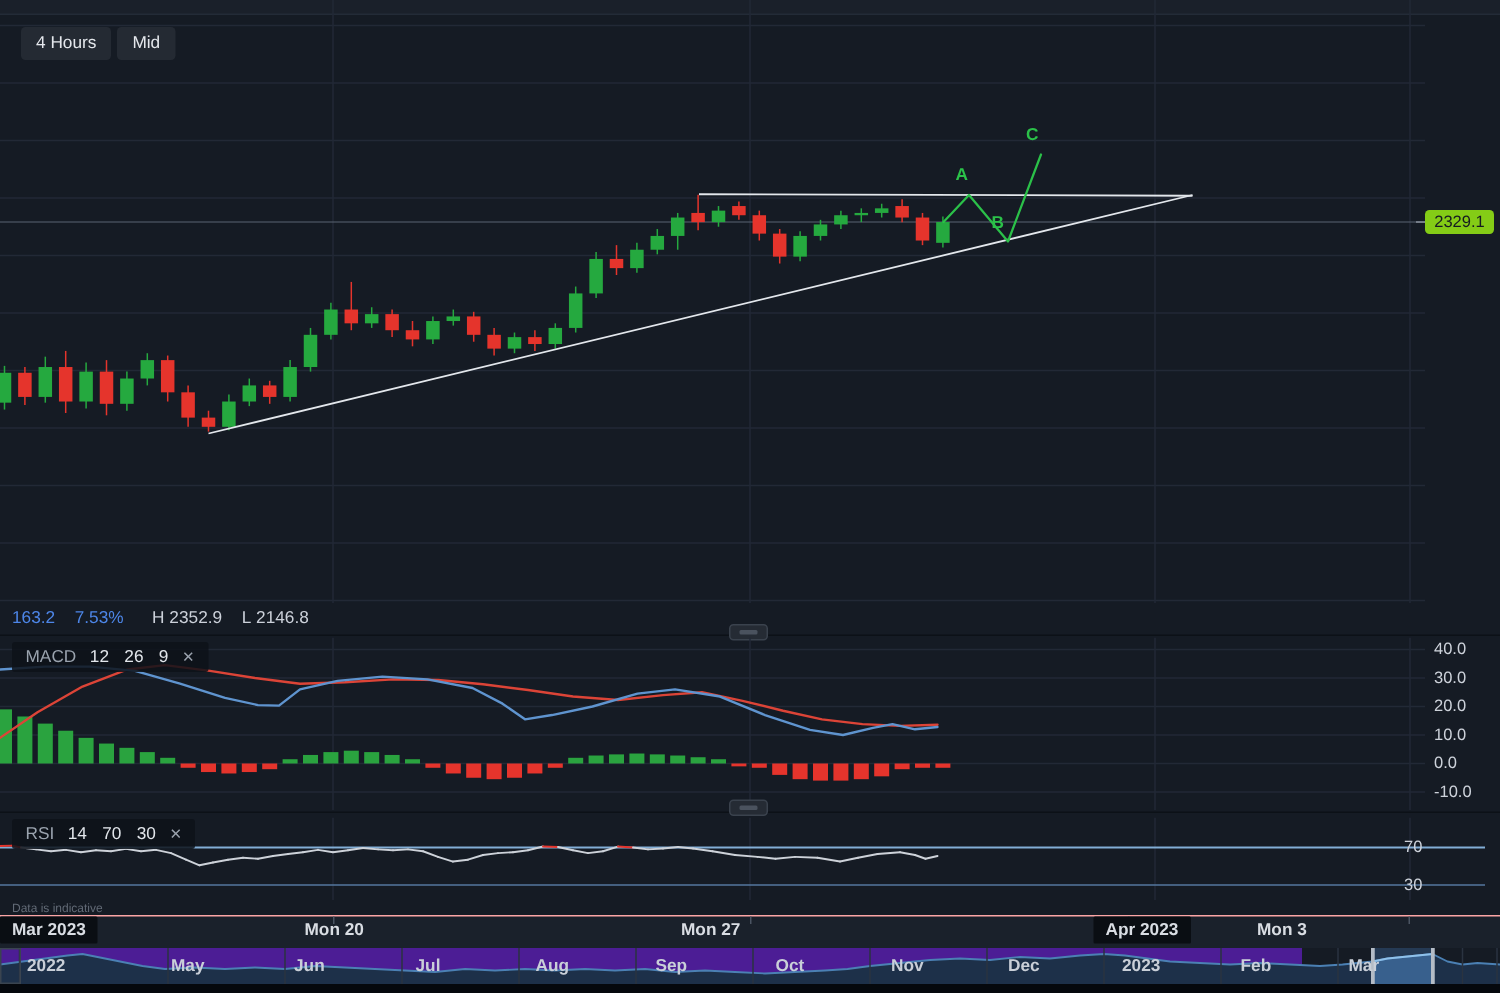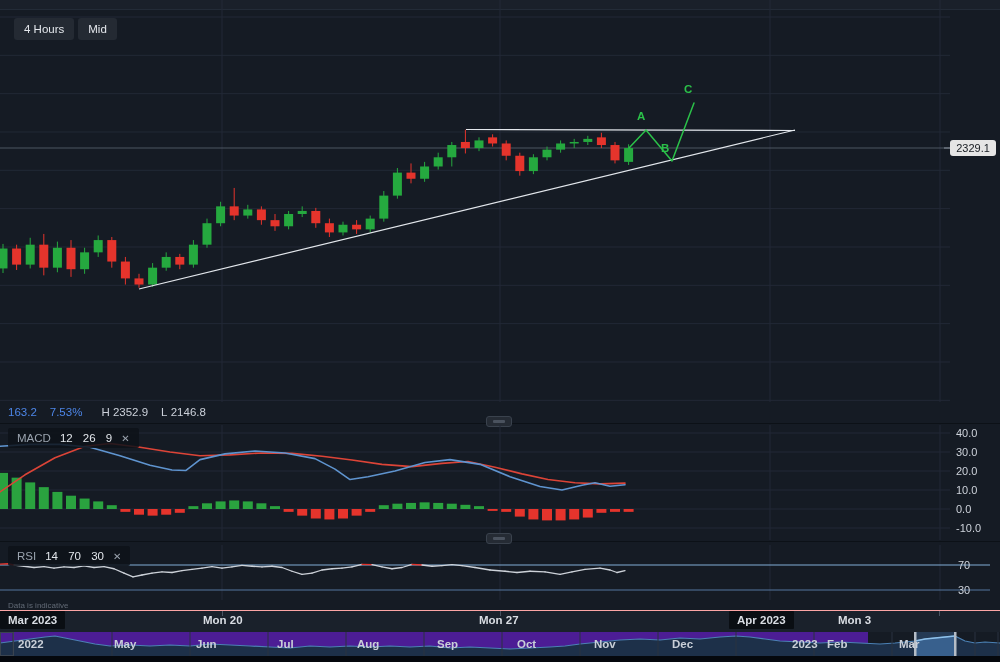--- a/index.html
+++ b/index.html
@@ -5,21 +5,21 @@
   html,body{margin:0;padding:0;background:#0c1117;}
   *{box-sizing:border-box;}
   #app{position:relative;width:1000px;height:662px;background:#151b24;overflow:hidden;
        font-family:"Liberation Sans",sans-serif;color:#cfd3db;}
   .abs{position:absolute;}
   #topband{left:0;top:0;width:1000px;height:10px;background:#1a202a;border-bottom:1px solid #232b37;}
   #toolbar{left:14px;top:18px;display:flex;gap:4px;}
   .tbtn{background:#242a33;color:#e4e7ec;font-size:11.5px;padding:5px 10px;border-radius:3px;cursor:default;}
   svg{display:block;}
   .axis-lbl{position:absolute;left:956px;font-size:11px;color:#cdd2da;}
-  #price-badge{left:950px;width:46px;height:16px;background:#e5e5e5;color:#161b21;
+  #price-badge{left:950px;width:46px;height:16px;background:#84cc16;color:#161b21;
       font-size:11px;border-radius:3px;display:flex;align-items:center;justify-content:center;}
   #infobar{left:8px;top:404px;height:16px;display:flex;align-items:center;font-size:11.5px;gap:13px;}
   #infobar .blue{color:#4d86e8;}
   #infobar .wh{color:#ccd1da;}
   #infobar .dt{color:#7d8590;}
   .sep{left:0;width:1000px;height:1px;background:#0c1117;}
   .drag-handle{left:486px;width:26px;height:11px;background:#252b34;border:1px solid #3a424d;
       border-radius:3px;display:flex;align-items:center;justify-content:center;}
   .drag-handle i{display:block;width:12px;height:3px;background:#4a525e;border-radius:1px;}
   .ind-label{position:absolute;left:8px;display:inline-flex;align-items:center;gap:9px;
@@ -341,40 +341,40 @@
           <line x1="545" y1="26.875" x2="560" y2="29.375" stroke="#cdd2d9" stroke-width="1.3" stroke-linecap="round"></line>
           <line x1="560" y1="29.375" x2="572" y2="26.875" stroke="#cdd2d9" stroke-width="1.3" stroke-linecap="round"></line>
           <line x1="572" y1="26.875" x2="585" y2="24.375" stroke="#cdd2d9" stroke-width="1.3" stroke-linecap="round"></line>
           <line x1="585" y1="24.375" x2="600" y2="23.125" stroke="#cdd2d9" stroke-width="1.3" stroke-linecap="round"></line>
           <line x1="600" y1="23.125" x2="610" y2="25" stroke="#cdd2d9" stroke-width="1.3" stroke-linecap="round"></line>
           <line x1="610" y1="25" x2="617" y2="27.5" stroke="#cdd2d9" stroke-width="1.3" stroke-linecap="round"></line>
           <line x1="617" y1="27.5" x2="625" y2="25.625" stroke="#cdd2d9" stroke-width="1.3" stroke-linecap="round"></line>
         </g>
       </svg>
     </div>
-  <div class="abs" style="left:950px;top:545px;width:50px;height:55px;text-decoration:underline;" id="rsi-axis">
+  <div class="abs" style="left:928px;top:545px;width:50px;height:55px;text-decoration:underline;" id="rsi-axis">
       <div class="axis-lbl" style="left: 8px; top: 13.5px;">70</div>
       <div class="axis-lbl" style="left: 8px; top: 38.5px;">30</div>
     </div>
   <div class="ind-label" style="top:546px;justify-content:flex-end;">
     <span class="t">RSI</span>
     <span class="n">14 70 30</span>
     <span class="x">✕</span>
   </div>
 
   <div id="footnote" class="abs">Data is indicative</div>
 
   <div id="timerow" class="abs">
       <div class="tick" style="left: 222px;"></div>
       <div class="tick" style="left: 500px;"></div>
       <div class="tick" style="left: 752px;"></div>
       <div class="tick" style="left: 939px;"></div>
       <div class="time-lbl boxed" style="left: 0px;">Mar 2023</div>
       <div class="time-lbl" style="left: 203px; text-align: center;">Mon 20</div>
-      <div class="time-lbl" style="left: 479px;">Mon 27</div>
+      <div class="time-lbl" style="left: 454px;">Mon 27</div>
       <div class="time-lbl boxed" style="left: 729px;">Apr 2023</div>
       <div class="time-lbl" style="left: 838px;">Mon 3</div>
     </div>
 
   <div id="navwrap" class="abs">
       <svg width="1000" height="24">
         <path d="M0,24 L0,11 L15,9 L30,7 L45,5 L55,4 L65,6 L80,9 L95,12 L110,14 L130,13 L150,14 L170,13 L190,14 L210,12 L230,13 L250,14 L270,15 L290,16 L310,14 L330,15 L350,14 L370,15 L390,14 L410,15 L430,14 L450,16 L470,15 L490,16 L510,17 L530,16 L550,15 L565,14 L580,12 L600,10 L620,8 L640,7 L660,8 L680,6 L700,7 L720,5 L736,4 L750,5 L765,7 L780,9 L800,10 L820,11 L840,10 L860,11 L880,12 L895,11 L905,10 L915,9 L925,7 L935,6 L945,5 L955,4 L965,9 L975,11 L985,10 L1000,11 L1000,24 Z" fill="#1d3049"></path>
         <polyline points="0,11 15,9 30,7 45,5 55,4 65,6 80,9 95,12 110,14 130,13 150,14 170,13 190,14 210,12 230,13 250,14 270,15 290,16 310,14 330,15 350,14 370,15 390,14 410,15 430,14 450,16 470,15 490,16 510,17 530,16 550,15 565,14 580,12 600,10 620,8 640,7 660,8 680,6 700,7 720,5 736,4 750,5 765,7 780,9 800,10 820,11 840,10 860,11 880,12 895,11 905,10 915,9 925,7 935,6 945,5 955,4 965,9 975,11 985,10 1000,11" fill="none" stroke="#4b80b4" stroke-width="1.2" stroke-linejoin="round" stroke-linecap="round"></polyline>
         <line x1="13" y1="0" x2="13" y2="24" stroke="#2a3340" stroke-width="1"></line>
         <line x1="112" y1="0" x2="112" y2="24" stroke="#2a3340" stroke-width="1"></line>
@@ -404,18 +404,18 @@
       </svg>
       <div class="nav-lbl" style="left: 18px;">2022</div>
       <div class="nav-lbl" style="left: 114px;">May</div>
       <div class="nav-lbl" style="left: 196px;">Jun</div>
       <div class="nav-lbl" style="left: 277px;">Jul</div>
       <div class="nav-lbl" style="left: 357px;">Aug</div>
       <div class="nav-lbl" style="left: 437px;">Sep</div>
       <div class="nav-lbl" style="left: 517px;">Oct</div>
       <div class="nav-lbl" style="left: 594px;">Nov</div>
       <div class="nav-lbl" style="left: 672px;">Dec</div>
-      <div class="nav-lbl" style="left: 748px; margin-left: 44px;">2023</div>
+      <div class="nav-lbl" style="left: 748px;">2023</div>
       <div class="nav-lbl" style="left: 827px;">Feb</div>
       <div class="nav-lbl" style="left: 899px;">Mar</div>
     </div>
   <div id="botstrip" class="abs"></div>
 </div>
 
 </body></html>

